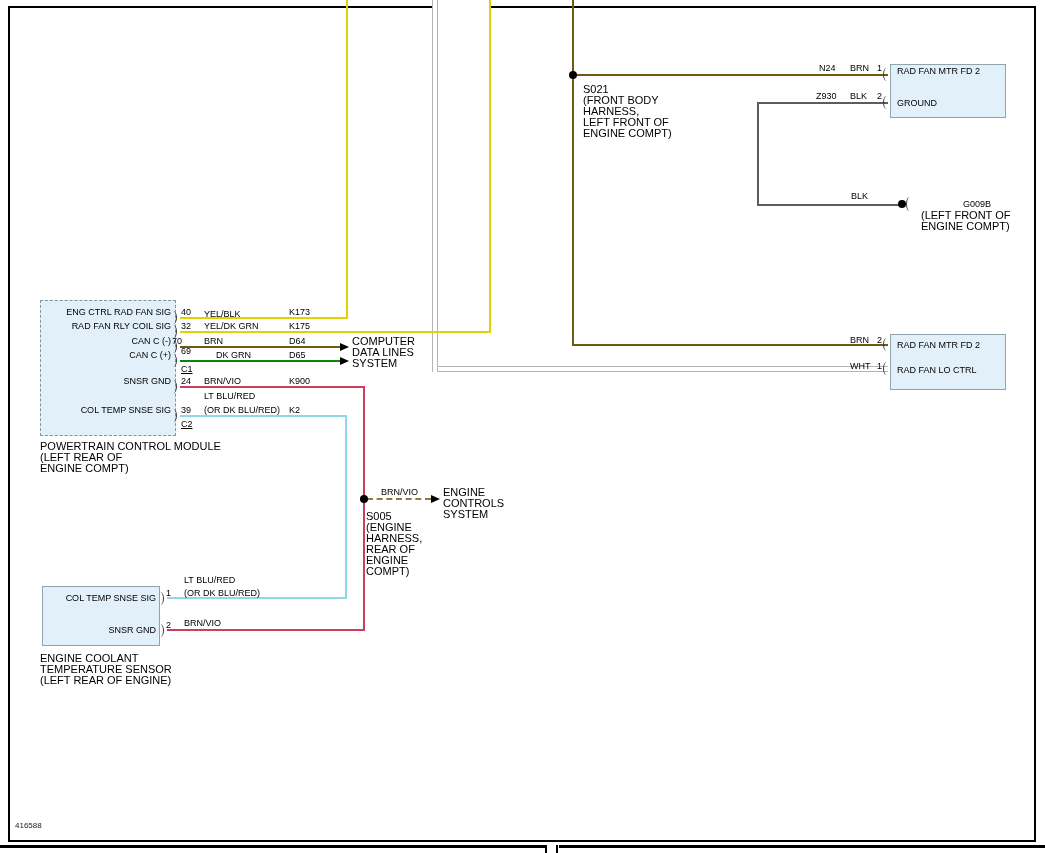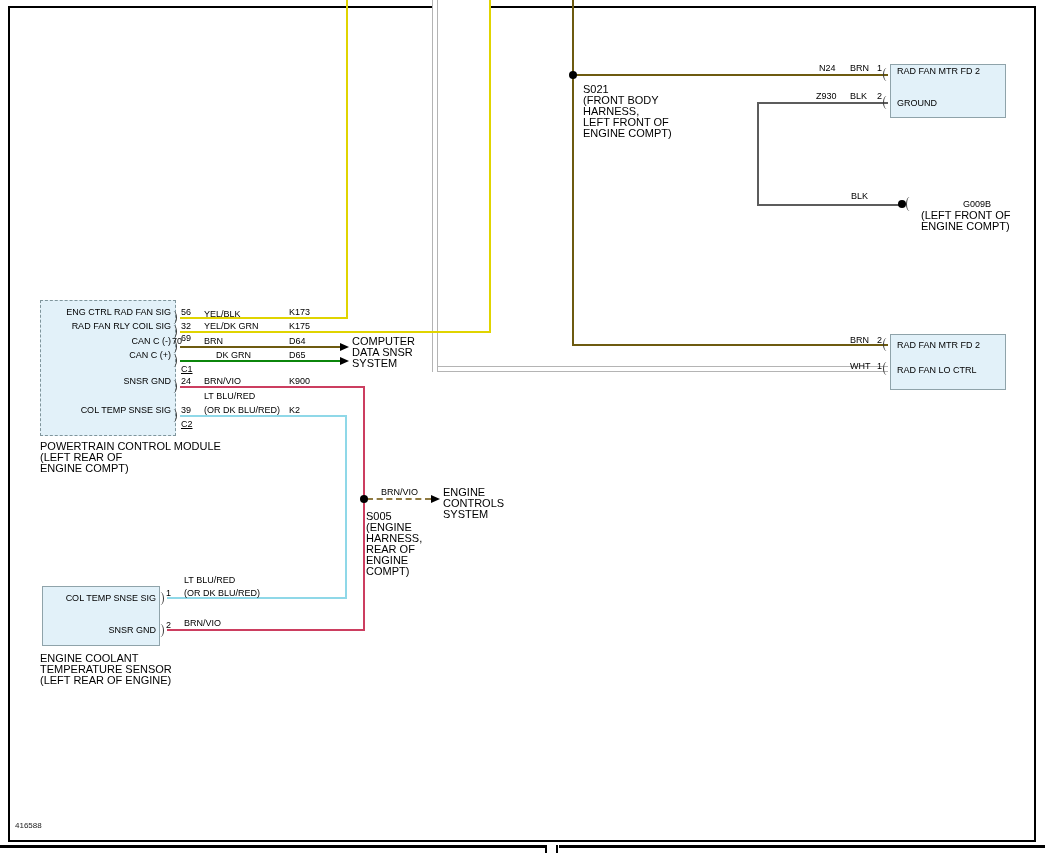--- a/index.html
+++ b/index.html
@@ -84,39 +84,39 @@
   <div class="dot" style="left:898px;top:200px"></div>
   <div class="arc arc-l" style="left:906px;top:197px;height:14px"></div>
 
   <div class="box box-dashed" style="left:40px;top:300px;width:136px;height:136px"></div>
   <div class="box" style="left:42px;top:586px;width:118px;height:60px"></div>
   <div class="box" style="left:890px;top:64px;width:116px;height:54px"></div>
   <div class="box" style="left:890px;top:334px;width:116px;height:56px"></div>
 
   <div class="t tr" style="left:40px;top:307px;width:131px">ENG CTRL RAD FAN SIG</div>
   <div class="arc arc-r" style="left:170px;top:311px"></div>
-  <div class="t" style="left:181px;top:307px">56</div>
+  <div class="t" style="left:181px;top:307px">40</div>
   <div class="t" style="left:204px;top:309px">YEL/BLK</div>
   <div class="t" style="left:289px;top:307px">K173</div>
 
   <div class="t tr" style="left:40px;top:321px;width:131px">RAD FAN RLY COIL SIG</div>
   <div class="arc arc-r" style="left:170px;top:325px"></div>
   <div class="t" style="left:181px;top:321px">32</div>
   <div class="t" style="left:204px;top:321px">YEL/DK GRN</div>
   <div class="t" style="left:289px;top:321px">K175</div>
 
   <div class="t tr" style="left:40px;top:336px;width:131px">CAN C (-)</div>
   <div class="arc arc-r" style="left:170px;top:340px"></div>
   <div class="t" style="left:172px;top:336px">70</div>
   <div class="t" style="left:204px;top:336px">BRN</div>
   <div class="t" style="left:289px;top:336px">D64</div>
 
   <div class="t tr" style="left:40px;top:350px;width:131px">CAN C (+)</div>
   <div class="arc arc-r" style="left:170px;top:354px"></div>
-  <div class="t" style="left:181px;top:333px">69</div>
+  <div class="t" style="left:181px;top:346px">69</div>
   <div class="t" style="left:216px;top:350px">DK GRN</div>
   <div class="t" style="left:289px;top:350px">D65</div>
 
   <div class="t ul" style="left:181px;top:364px">C1</div>
 
   <div class="t tr" style="left:40px;top:376px;width:131px">SNSR GND</div>
   <div class="arc arc-r" style="left:170px;top:380px"></div>
   <div class="t" style="left:181px;top:376px">24</div>
   <div class="t" style="left:204px;top:376px">BRN/VIO</div>
   <div class="t" style="left:289px;top:376px">K900</div>
@@ -131,21 +131,21 @@
   <div class="t ul" style="left:181px;top:419px">C2</div>
 
   <div class="cap" style="left:40px;top:441px">
     <div>POWERTRAIN CONTROL MODULE</div>
     <div>(LEFT REAR OF</div>
     <div>ENGINE COMPT)</div>
   </div>
 
   <div class="cap" style="left:352px;top:336px">
     <div>COMPUTER</div>
-    <div>DATA SNSR</div>
+    <div>DATA LINES</div>
     <div>SYSTEM</div>
   </div>
 
   <div class="cap" style="left:583px;top:84px">
     <div>S021</div>
     <div>(FRONT BODY</div>
     <div>HARNESS,</div>
     <div>LEFT FRONT OF</div>
     <div>ENGINE COMPT)</div>
   </div>

